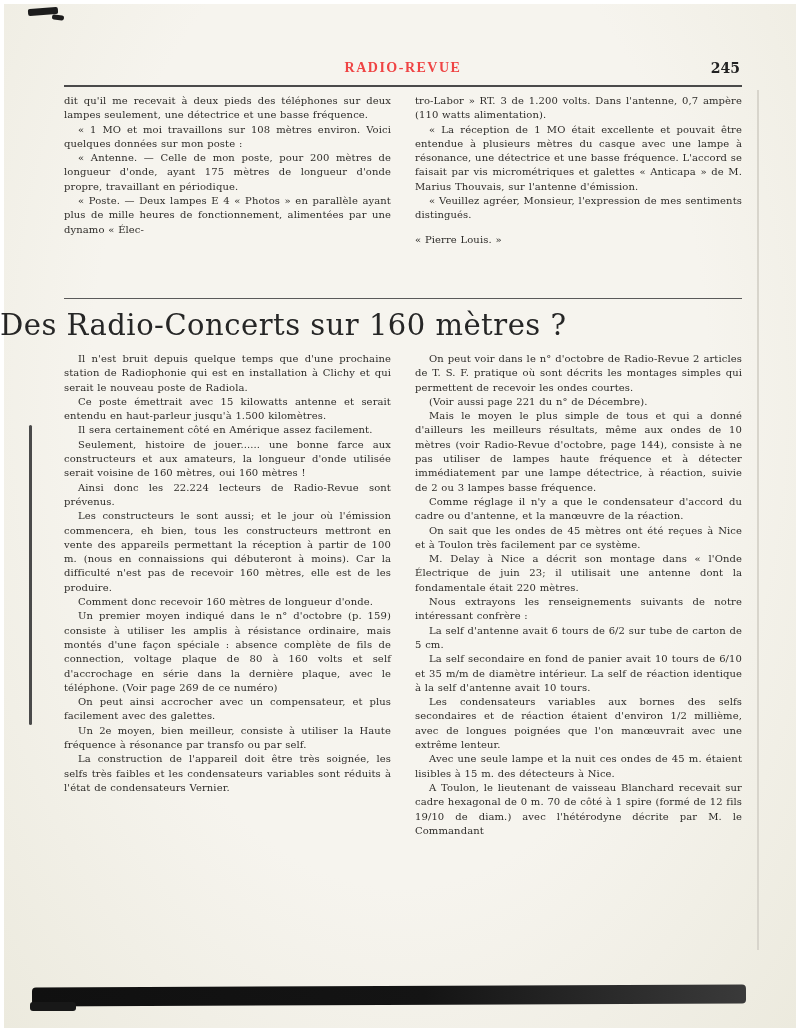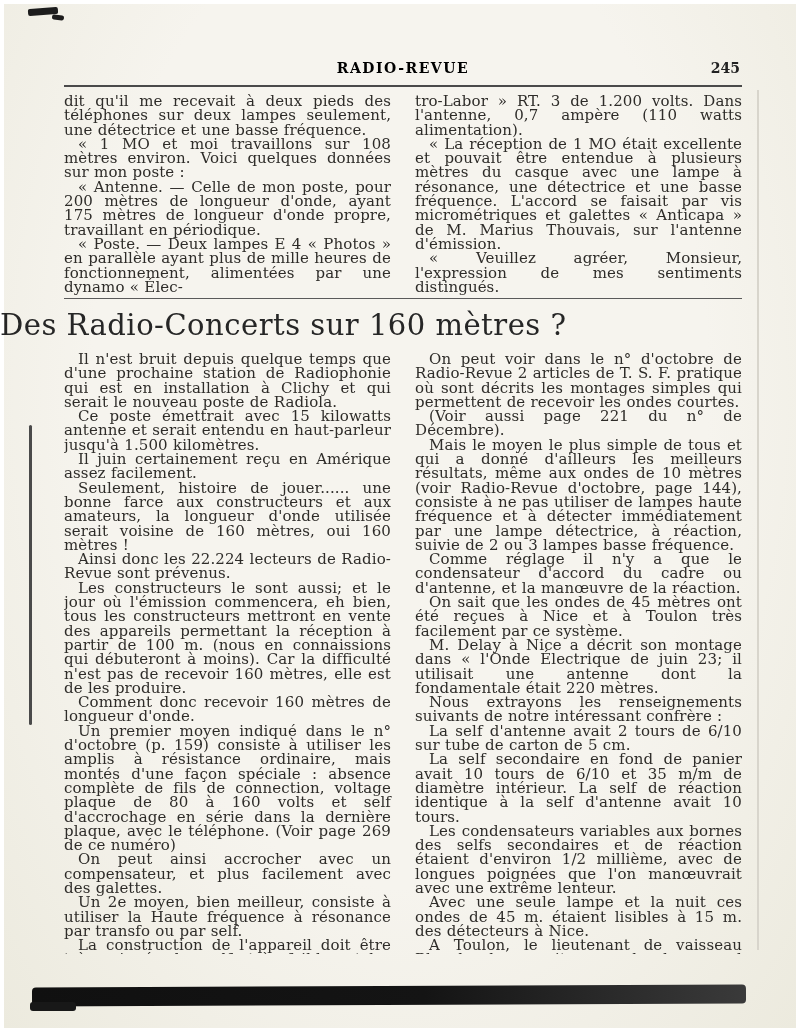--- a/index.html
+++ b/index.html
@@ -23,33 +23,33 @@
     background:linear-gradient(to right,#101010 0%,#141414 55%,#3a3a3a 100%);
     transform:rotate(-0.25deg);
   }
   .art-bottom2{left:30px;top:1002px;width:46px;height:9px;border-radius:3px;background:#181818;}
   .art-right{left:757px;top:90px;width:2px;height:860px;background:#d8d5cc;}
 
   
   .header{position:absolute;left:64px;top:60px;width:678px;height:22px;}
   .journal-title{
     position:absolute;left:0;right:0;text-align:center;
-    font-weight:bold;font-size:14px;letter-spacing:1.5px;color:#000000;
+    font-weight:bold;font-size:14px;letter-spacing:1.5px;color:#ef4444;font-family:Liberation Serif, serif;
   }
   .page-number{position:absolute;right:2px;top:0;font-weight:bold;font-size:14px;color:#222;}
   .rule-header{position:absolute;left:64px;top:85px;width:678px;height:0;border-top:2px solid #4a4a4a;}
   .rule-section{position:absolute;left:64px;top:298px;width:678px;height:0;border-top:1px solid #5a5a5a;}
 
   
   .cols{position:absolute;left:64px;width:678px;display:flex;gap:24px;}
   .cols .col{flex:1 1 0;min-width:0;}
   .top-section{top:94px;height:202px;overflow:hidden;}
   .main-section{top:352px;height:602px;overflow:hidden;}
   .col p{
-    margin:0;font-size:15px;line-height:14.3px;
+    margin:0;font-size:10px;line-height:14.3px;
     text-align:justify;text-indent:14px;
     letter-spacing:0.1px;word-spacing:0.4px;color:#2e2c29;
   }
 
   
   .article-title{
     position:absolute;left:0;top:308px;width:800px;
     font-size:29px;font-weight:normal;color:#262626;letter-spacing:0.5px;
   }
 </style>
@@ -86,37 +86,37 @@
     </div>
 </div>
 
 <div class="rule-section"></div>
 <div class="article-title">Des Radio-Concerts sur 160 mètres ?</div>
 
 <div class="cols main-section">
   <div class="col">
       <p>Il n'est bruit depuis quelque temps que d'une prochaine station de Radiophonie qui est en installation à Clichy et qui serait le nouveau poste de Radiola.</p>
       <p>Ce poste émettrait avec 15 kilowatts antenne et serait entendu en haut-parleur jusqu'à 1.500 kilomètres.</p>
-      <p>Il juin certainement reçu en Amérique assez facilement.</p>
+      <p>Il sera certainement côté en Amérique assez facilement.</p>
       <p>Seulement, histoire de jouer...... une bonne farce aux constructeurs et aux amateurs, la longueur d'onde utilisée serait voisine de 160 mètres, oui 160 mètres !</p>
       <p>Ainsi donc les 22.224 lecteurs de Radio-Revue sont prévenus.</p>
       <p>Les constructeurs le sont aussi; et le jour où l'émission commencera, eh bien, tous les constructeurs mettront en vente des appareils permettant la réception à partir de 100 m. (nous en connaissions qui débuteront à moins). Car la difficulté n'est pas de recevoir 160 mètres, elle est de les produire.</p>
       <p>Comment donc recevoir 160 mètres de longueur d'onde.</p>
       <p>Un premier moyen indiqué dans le n° d'octobre (p. 159) consiste à utiliser les amplis à résistance ordinaire, mais montés d'une façon spéciale : absence complète de fils de connection, voltage plaque de 80 à 160 volts et self d'accrochage en série dans la dernière plaque, avec le téléphone. (Voir page 269 de ce numéro)</p>
       <p>On peut ainsi accrocher avec un compensateur, et plus facilement avec des galettes.</p>
       <p>Un 2e moyen, bien meilleur, consiste à utiliser la Haute fréquence à résonance par transfo ou par self.</p>
       <p>La construction de l'appareil doit être très soignée, les selfs très faibles et les condensateurs variables sont réduits à l'état de condensateurs Vernier.</p>
     </div>
   <div class="col">
       <p>On peut voir dans le n° d'octobre de Radio-Revue 2 articles de T. S. F. pratique où sont décrits les montages simples qui permettent de recevoir les ondes courtes.</p>
       <p>(Voir aussi page 221 du n° de Décembre).</p>
       <p>Mais le moyen le plus simple de tous et qui a donné d'ailleurs les meilleurs résultats, même aux ondes de 10 mètres (voir Radio-Revue d'octobre, page 144), consiste à ne pas utiliser de lampes haute fréquence et à détecter immédiatement par une lampe détectrice, à réaction, suivie de 2 ou 3 lampes basse fréquence.</p>
       <p>Comme réglage il n'y a que le condensateur d'accord du cadre ou d'antenne, et la manœuvre de la réaction.</p>
       <p>On sait que les ondes de 45 mètres ont été reçues à Nice et à Toulon très facilement par ce système.</p>
       <p>M. Delay à Nice a décrit son montage dans « l'Onde Électrique de juin 23; il utilisait une antenne dont la fondamentale était 220 mètres.</p>
       <p>Nous extrayons les renseignements suivants de notre intéressant confrère :</p>
-      <p>La self d'antenne avait 2 tours de 6/10 sur tube de carton de 5 cm.</p>
+      <p>La self d'antenne avait 6 tours de 6/2 sur tube de carton de 5 cm.</p>
       <p>La self secondaire en fond de panier avait 10 tours de 6/10 et 35 m/m de diamètre intérieur. La self de réaction identique à la self d'antenne avait 10 tours.</p>
       <p>Les condensateurs variables aux bornes des selfs secondaires et de réaction étaient d'environ 1/2 millième, avec de longues poignées que l'on manœuvrait avec une extrême lenteur.</p>
       <p>Avec une seule lampe et la nuit ces ondes de 45 m. étaient lisibles à 15 m. des détecteurs à Nice.</p>
       <p>A Toulon, le lieutenant de vaisseau Blanchard recevait sur cadre hexagonal de 0 m. 70 de côté à 1 spire (formé de 12 fils 19/10 de diam.) avec l'hétérodyne décrite par M. le Commandant</p>
     </div>
 </div>
 
 </body></html>

